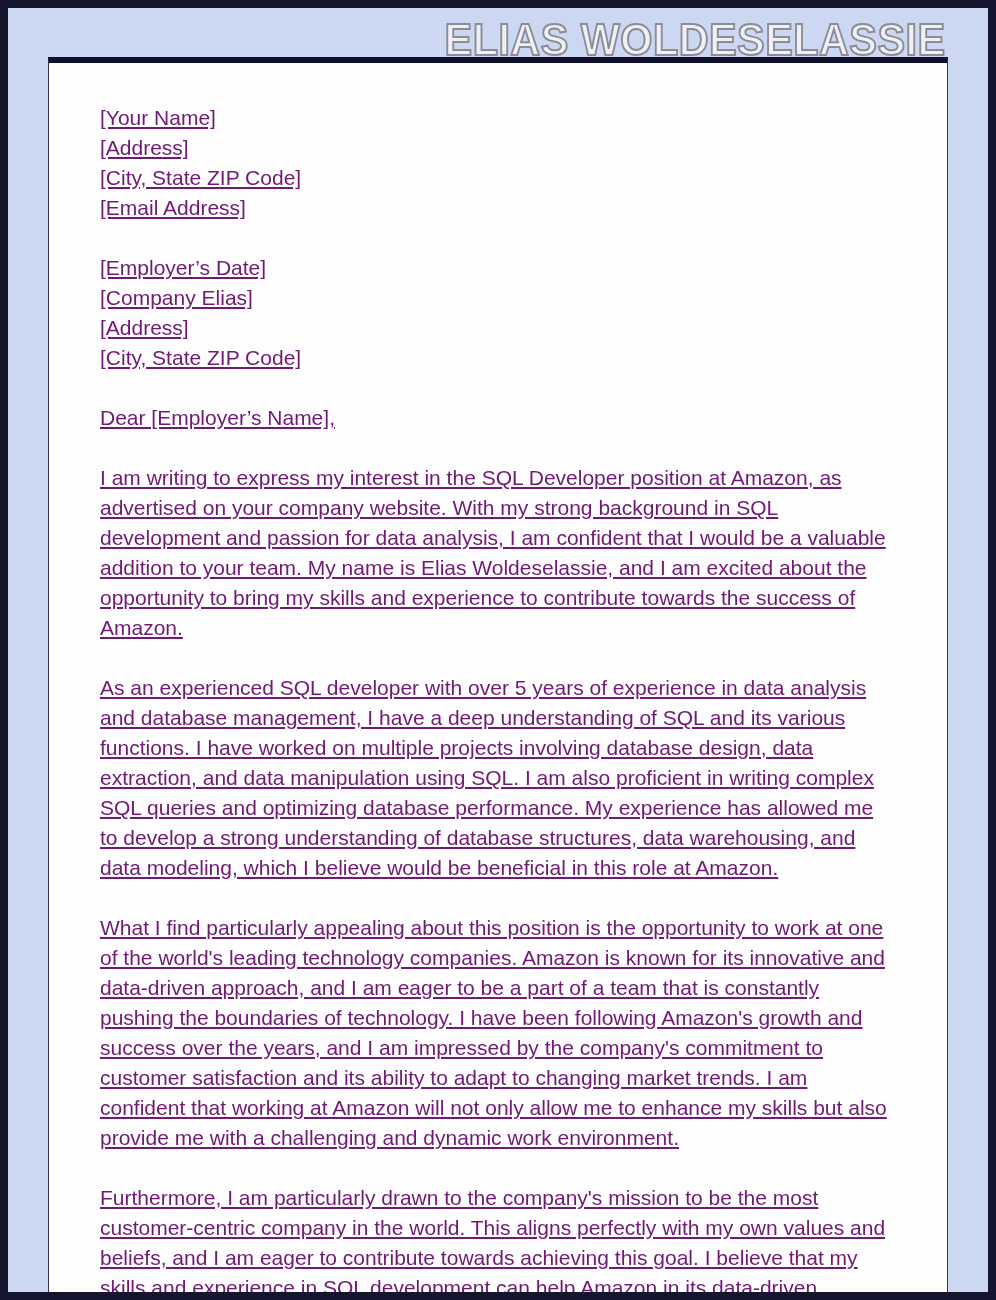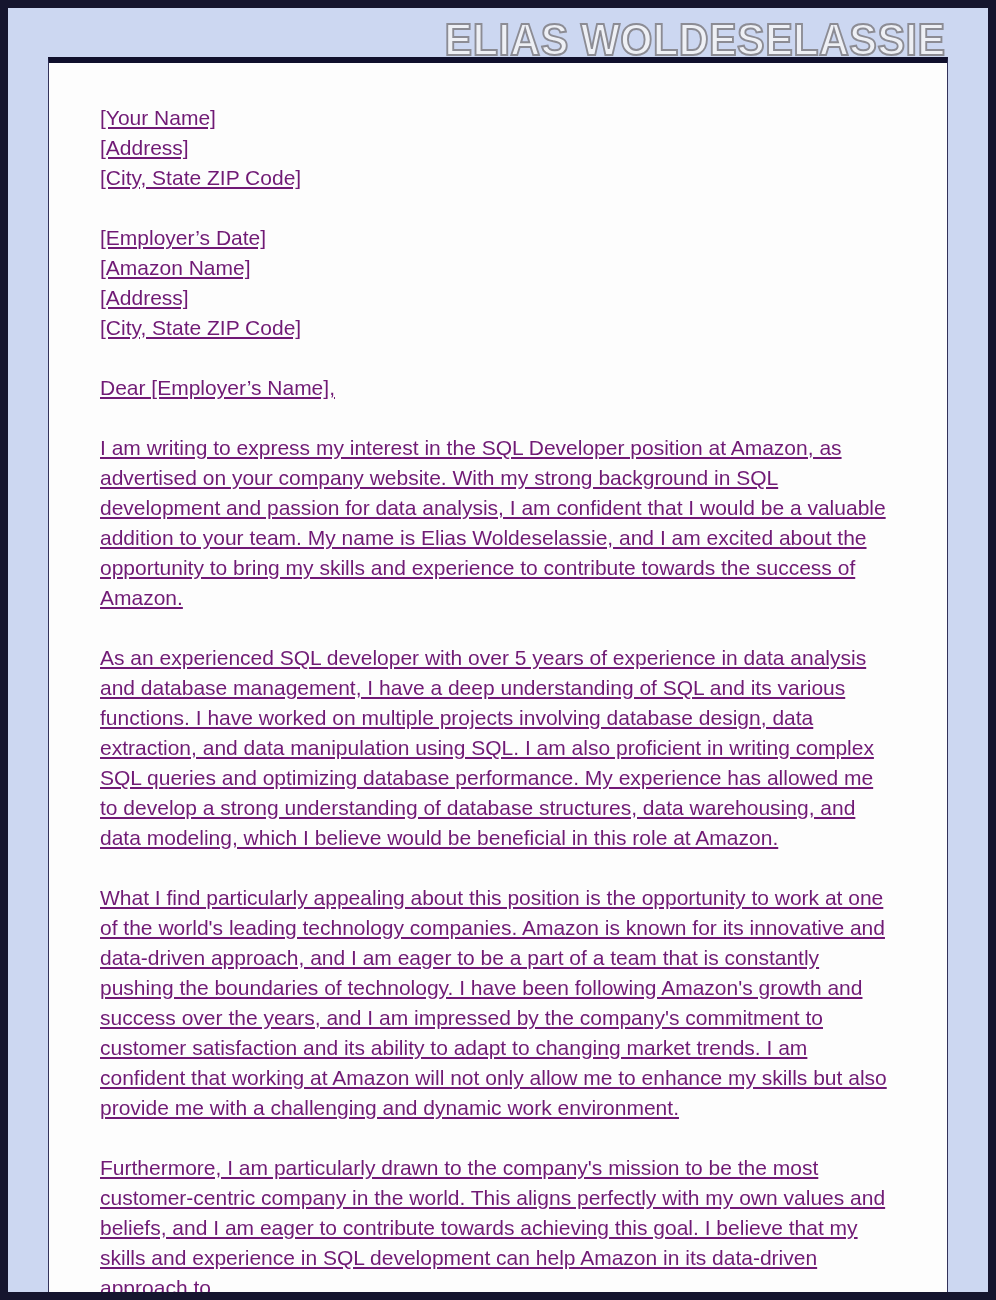--- a/index.html
+++ b/index.html
@@ -74,25 +74,26 @@
 
 <div class="header-name">ELIAS WOLDESELASSIE</div>
 
 <div class="page">
   <div class="letter">
 
     <div class="addr-block">
       <span class="addr-line">[Your Name]</span>
       <span class="addr-line">[Address]</span>
       <span class="addr-line">[City, State ZIP Code]</span>
+      <span class="addr-line">[Email Address]</span>
     </div>
 
     <div class="addr-block">
       <span class="addr-line">[Employer’s Date]</span>
-      <span class="addr-line">[Amazon Name]</span>
+      <span class="addr-line">[Company Elias]</span>
       <span class="addr-line">[Address]</span>
       <span class="addr-line">[City, State ZIP Code]</span>
     </div>
 
     <div class="salutation">Dear [Employer’s Name],</div>
 
     <p>I am writing to express my interest in the SQL Developer position at Amazon, as advertised on your company website. With my strong background in SQL development and passion for data analysis, I am confident that I would be a valuable addition to your team. My name is Elias Woldeselassie, and I am excited about the opportunity to bring my skills and experience to contribute towards the success of Amazon.</p>
     <p>As an experienced SQL developer with over 5 years of experience in data analysis and database management, I have a deep understanding of SQL and its various functions. I have worked on multiple projects involving database design, data extraction, and data manipulation using SQL. I am also proficient in writing complex SQL queries and optimizing database performance. My experience has allowed me to develop a strong understanding of database structures, data warehousing, and data modeling, which I believe would be beneficial in this role at Amazon.</p>
     <p>What I find particularly appealing about this position is the opportunity to work at one of the world's leading technology companies. Amazon is known for its innovative and data-driven approach, and I am eager to be a part of a team that is constantly pushing the boundaries of technology. I have been following Amazon's growth and success over the years, and I am impressed by the company's commitment to customer satisfaction and its ability to adapt to changing market trends. I am confident that working at Amazon will not only allow me to enhance my skills but also provide me with a challenging and dynamic work environment.</p>
     <p>Furthermore, I am particularly drawn to the company's mission to be the most customer-centric company in the world. This aligns perfectly with my own values and beliefs, and I am eager to contribute towards achieving this goal. I believe that my skills and experience in SQL development can help Amazon in its data-driven approach to</p>

